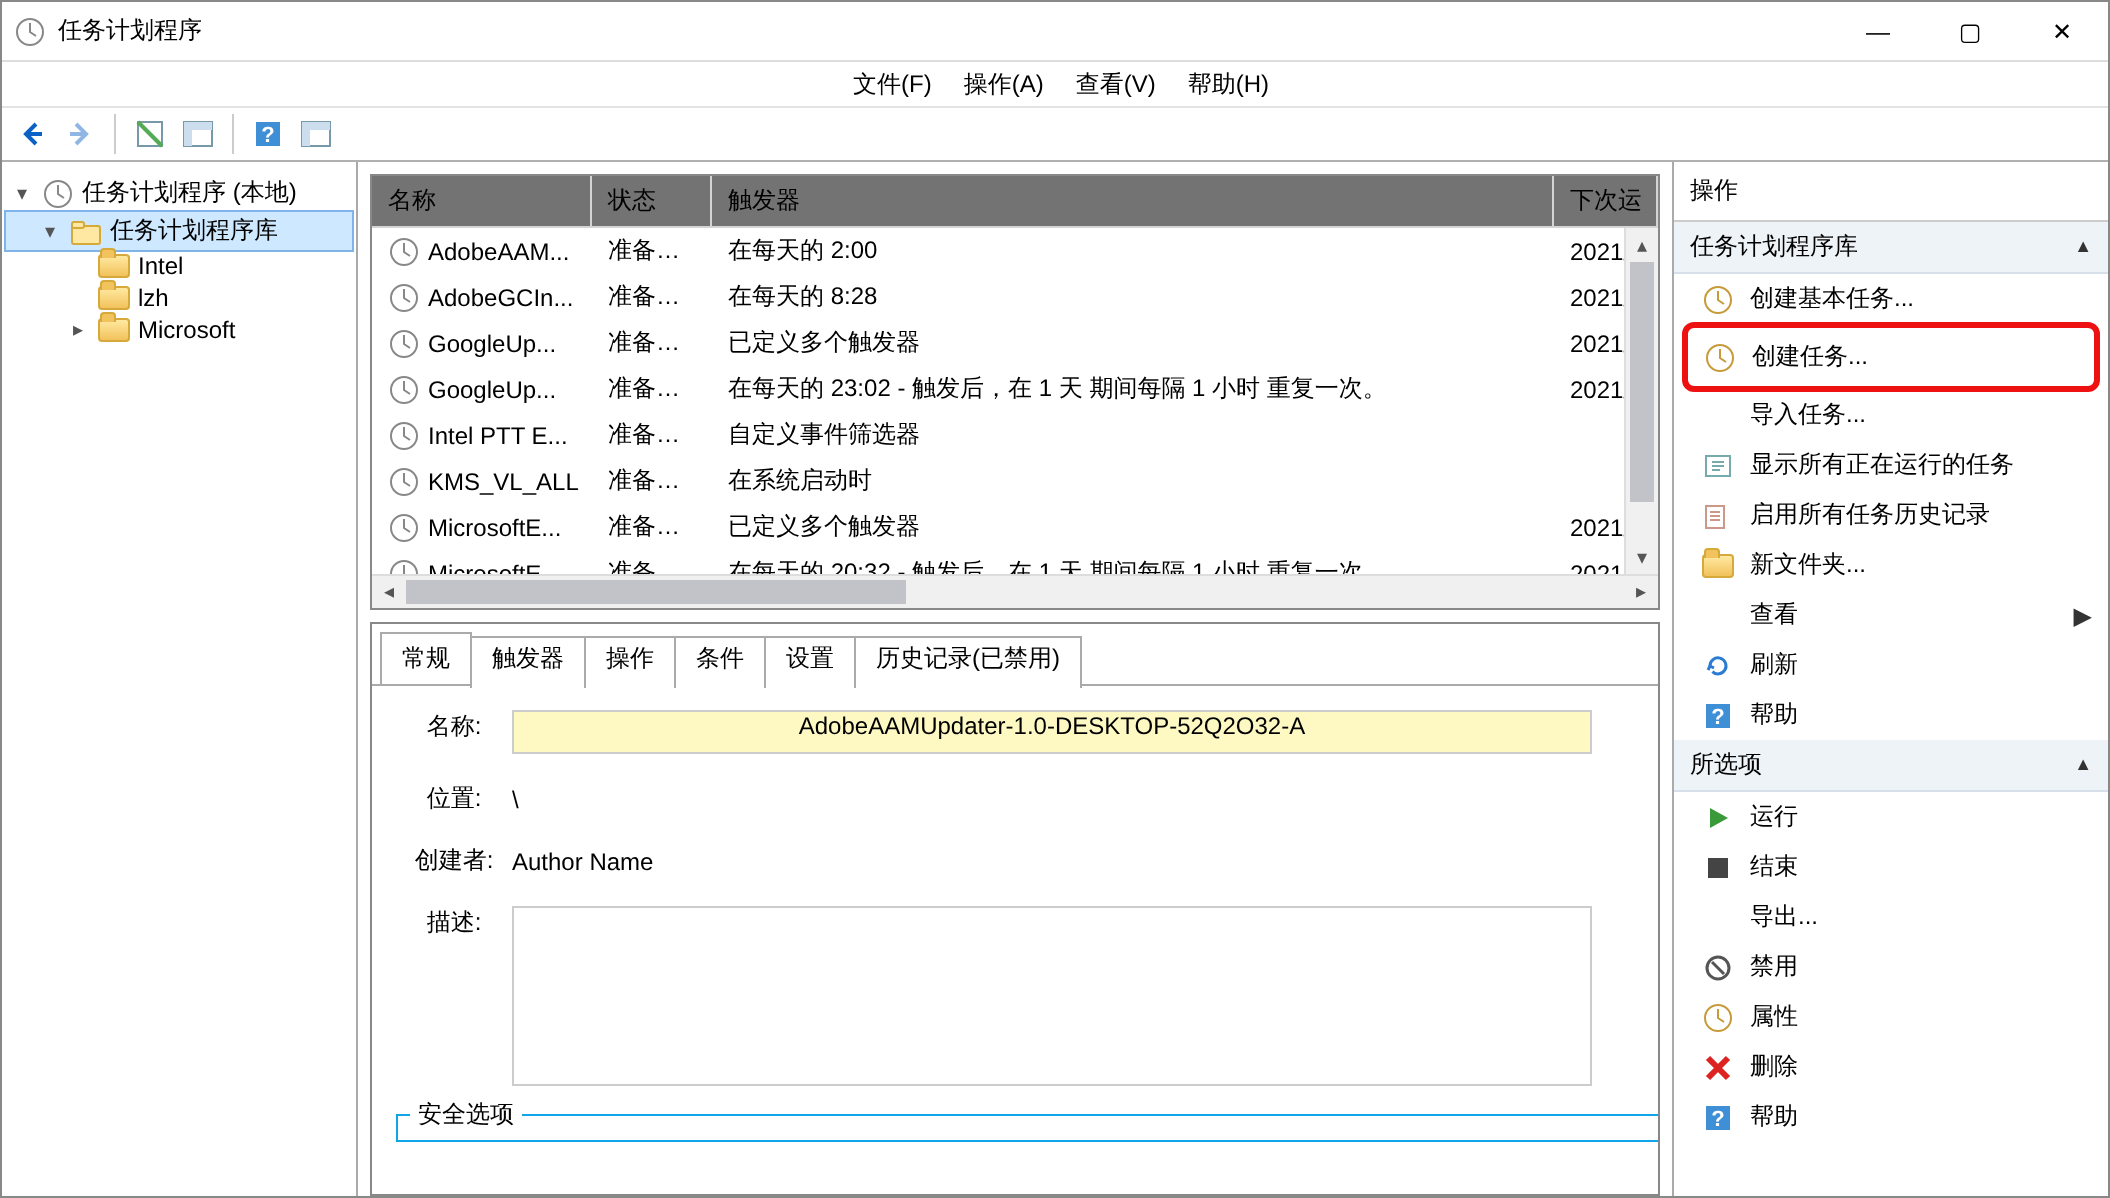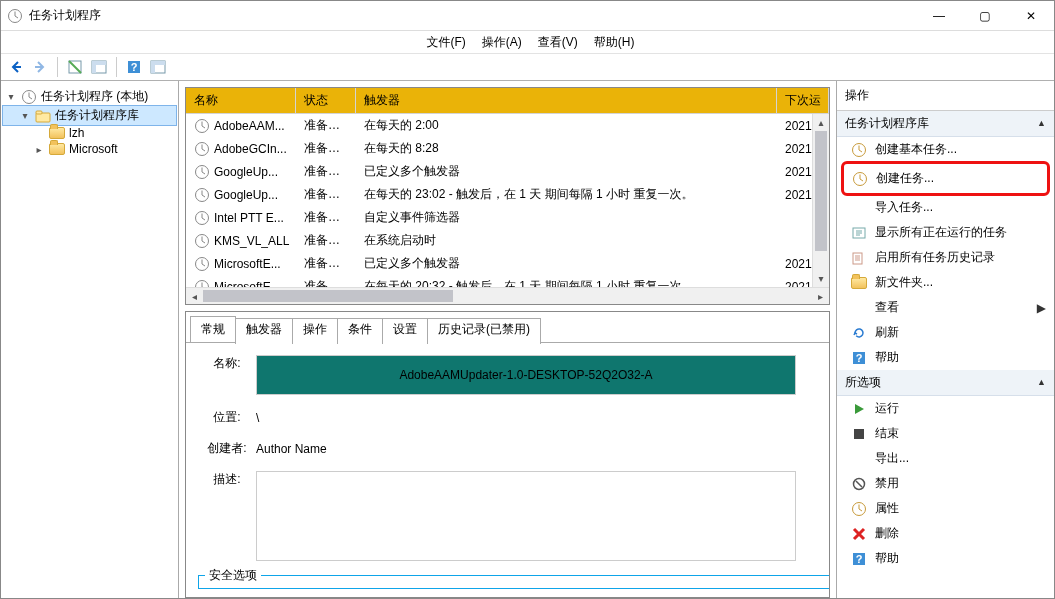--- a/index.html
+++ b/index.html
@@ -17,21 +17,21 @@
 .toolbar .sep { width:1px; height:20px; background:#ccc; margin:0 4px; }
 .body { flex:1; display:flex; min-height:0; }
 .tree { width:178px; border-right:1px solid #aaa; padding:6px 2px; background:#fff; overflow:auto; }
 .tree-item { display:flex; align-items:center; gap:4px; padding:1px 2px; white-space:nowrap; }
 .tree-item.indent1 { padding-left:16px; }
 .tree-item.indent2 { padding-left:46px; }
 .tree-item.selected { background:#cde8ff; outline:1px solid #7eb4ea; }
 .twist { width:12px; height:12px; display:flex; align-items:center; justify-content:center; color:#555; font-size:10px; }
 .center { flex:1; display:flex; flex-direction:column; min-width:0; padding:6px 6px 0 6px; gap:6px; }
 .list-panel { border:1px solid #888; height:218px; display:flex; flex-direction:column; }
-.list-header { display:flex; background:#eab308; border-bottom:1px solid #d4d4d4; }
+.list-header { display:flex; background:#737373; border-bottom:1px solid #d4d4d4; }
 .list-header > div { padding:4px 8px; border-right:1px solid #d4d4d4; white-space:nowrap; overflow:hidden; }
 .col-name { width:110px; }
 .col-status { width:60px; }
 .col-trigger { flex:1; }
 .col-next { width:52px; }
 .list-body { flex:1; overflow:hidden; position:relative; }
 .list-row { display:flex; align-items:center; padding:1px 0; }
 .list-row > div { padding:2px 8px; white-space:nowrap; overflow:hidden; text-overflow:ellipsis; }
 .vscroll { position:absolute; right:0; top:0; bottom:0; width:17px; background:#f0f0f0; display:flex; flex-direction:column; border-left:1px solid #ddd; }
 .vscroll .arrow { height:17px; display:flex; align-items:center; justify-content:center; color:#555; font-size:10px; }
@@ -42,21 +42,21 @@
 .hscroll .track { flex:1; position:relative; }
 .hscroll .thumb { position:absolute; top:2px; bottom:2px; left:0; width:250px; background:#c2c3c9; }
 .detail-panel { border:1px solid #888; flex:1; min-height:0; display:flex; flex-direction:column; }
 .tabs { display:flex; border-bottom:1px solid #aaa; background:#fff; padding:4px 4px 0 4px; gap:0; }
 .tab { padding:4px 10px; border:1px solid #aaa; border-bottom:none; margin-right:-1px; background:#fff; position:relative; }
 .tab.active { z-index:2; }
 .tab:not(.active) { top:2px; padding-top:2px; padding-bottom:2px; }
 .tab-body { padding:12px 12px 0 12px; flex:1; overflow:hidden; }
 .form-row { display:flex; margin-bottom:14px; align-items:flex-start;text-align:center; }
 .form-row label { width:58px; }
-.form-row .readonly { border:1px solid #ccc; background:#0f766e; padding:12px 6px; min-height:22px; width:540px; }
+.form-row .readonly { border:1px solid #ccc; background:#fef9c3; padding:0 6px; min-height:22px; width:540px; }
 .form-row .desc { border:1px solid #ccc; background:#fff; padding:4px 6px; height:90px; width:540px; }
 .fieldset { border:1px solid #0ea5e9; margin-top:4px; position:relative; padding:3px; width:736px; }
 .fieldset-legend { position:absolute; top:-9px; left:6px; background:#fff; padding:0 4px; }
 .actions { width:218px; border-left:1px solid #aaa; background:#fff; display:flex; flex-direction:column; }
 .actions-hdr { padding:6px 8px; border-bottom:1px solid #ccc; font-size:12px; }
 .actions-body { flex:1; overflow:auto; padding:0; }
 .actions-section { background:#eef3f8; padding:4px 8px; position:relative; border-bottom:1px solid #d6dfea; }
 .actions-section .tri { position:absolute; right:8px; top:7px; font-size:9px; color:#333;}
 .action-item { display:flex; align-items:center; gap:8px; padding:4px 8px 4px 14px; }
 .action-item .arrow { margin-left:auto; color:#333; }
@@ -156,20 +156,24 @@
         <span class="icon">
             <svg viewBox="0 0 16 16">
               <rect x="1" y="5" width="14" height="9" rx="1" fill="#ffe9a2" stroke="#d5a93a"></rect>
               <rect x="1" y="3" width="6" height="3" rx="1" fill="#ffe9a2" stroke="#d5a93a"></rect>
             </svg>
           </span>
         <span>任务计划程序库</span>
       </div>
       <div class="tree-item indent2">
         <span class="folder"></span>
+        <span>Intel</span>
+      </div>
+      <div class="tree-item indent2">
+        <span class="folder"></span>
         <span>lzh</span>
       </div>
       <div class="tree-item indent2">
         <span class="twist" style="margin-left:-16px">▸</span>
         <span class="folder"></span>
         <span>Microsoft</span>
       </div>
     </div>
 
     <div class="center">

